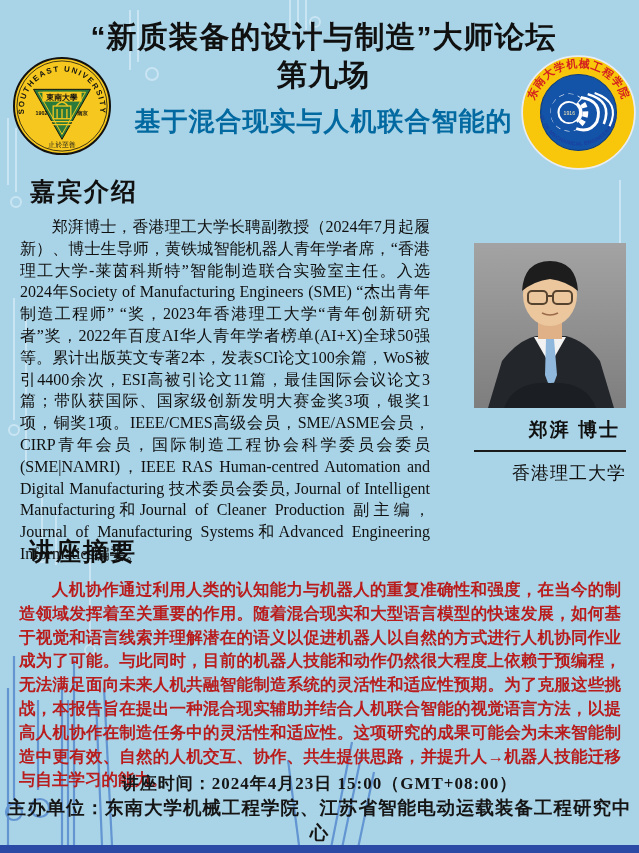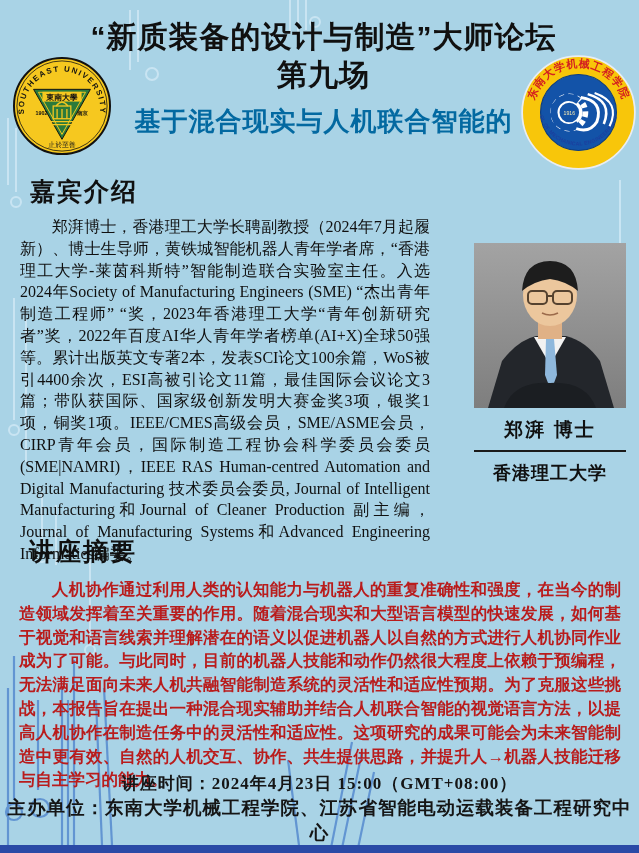--- a/index.html
+++ b/index.html
@@ -21,27 +21,27 @@
   .subtitle-line { font-size:26px; font-weight:bold; line-height:30px; letter-spacing:1px; color:#0369a1; }
 
   .section-title { font-size:25px; font-weight:bold; margin:0 0 0 10px; line-height:30px; letter-spacing:2px; }
 
   .section-guest { position:absolute; top:176px; left:20px; width:606px; }
   .guest-body { display:flex; margin-top:10px;gap:40px; }
   .bio {
     width:450px; margin:0; font-family:"Liberation Serif", serif;
     font-size:16px; line-height:21.8px; text-align:justify; text-indent:2em;
   }
-  .speaker { width:156px; margin-left:4px; padding-top:27px; text-align:center; }
+  .speaker { width:156px; margin-left:4px; padding-top:27px; text-align:right; }
   .photo { width:152px; height:165px; display:block; margin:0 auto; }
   .speaker-name {
     display:inline-block; margin-top:9px; font-size:19px; font-weight:bold;
     letter-spacing:2px; padding:0 6px 7px 6px; border-bottom:2px solid #1a1a1a; min-width:140px;
   }
-  .speaker-aff { margin-top:9px; font-size:18px; font-weight:bold; letter-spacing:1px; }
+  .speaker-aff { margin-top:9px; font-size:18px; font-weight:normal; letter-spacing:1px; }
 
   .section-abstract { position:absolute; top:536px; left:19px; width:602px; }
   .abstract-text {
     margin:12px 0 0 0; font-size:16.5px; font-weight:bold; line-height:23.8px;
     text-align:justify; text-indent:2em; color:#b91c1c;
   }
 
   .footer { position:absolute; top:771px; left:0; width:100%; text-align:center;
             font-family:"Liberation Serif", serif; font-weight:bold; color:#151515; }
   .f-line { font-size:17px; line-height:25px; letter-spacing:1px; }

